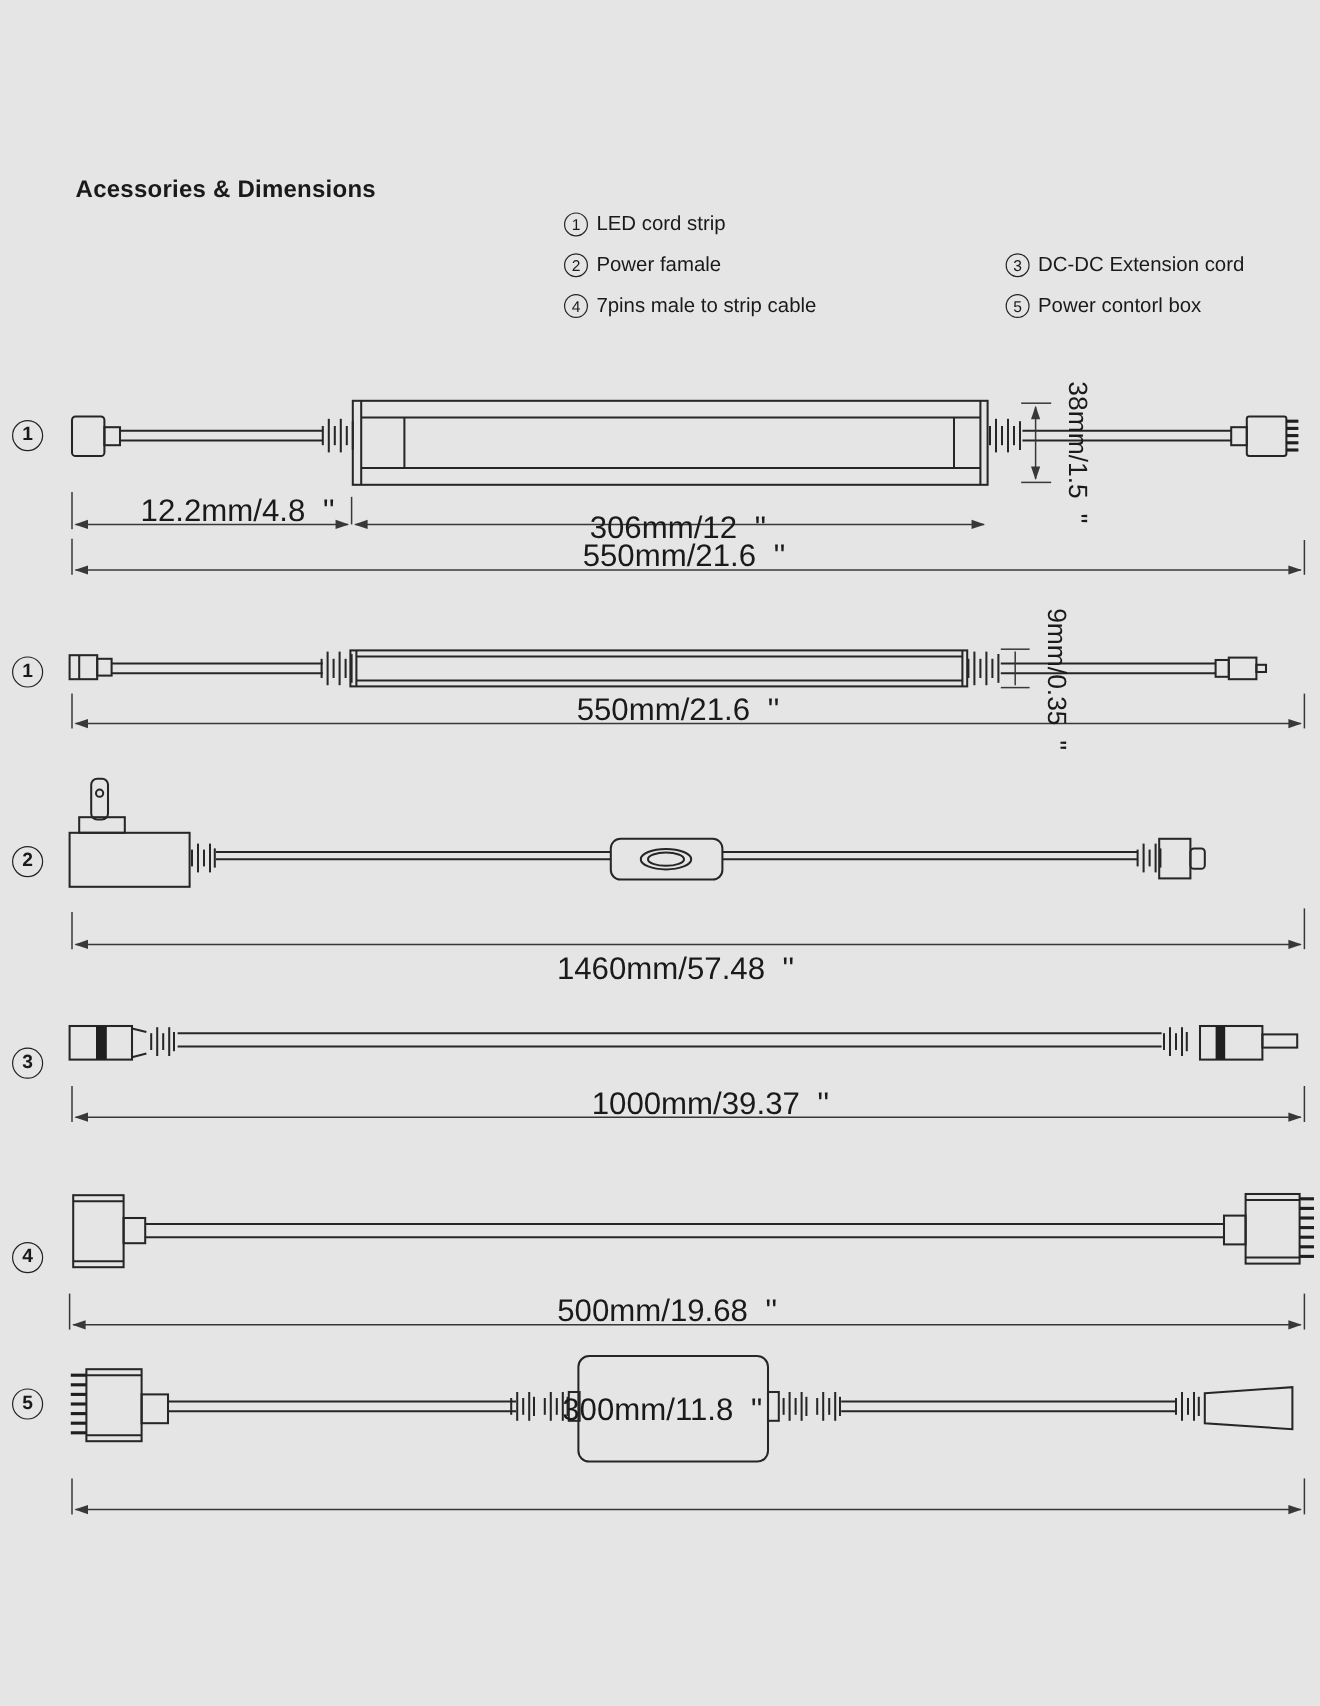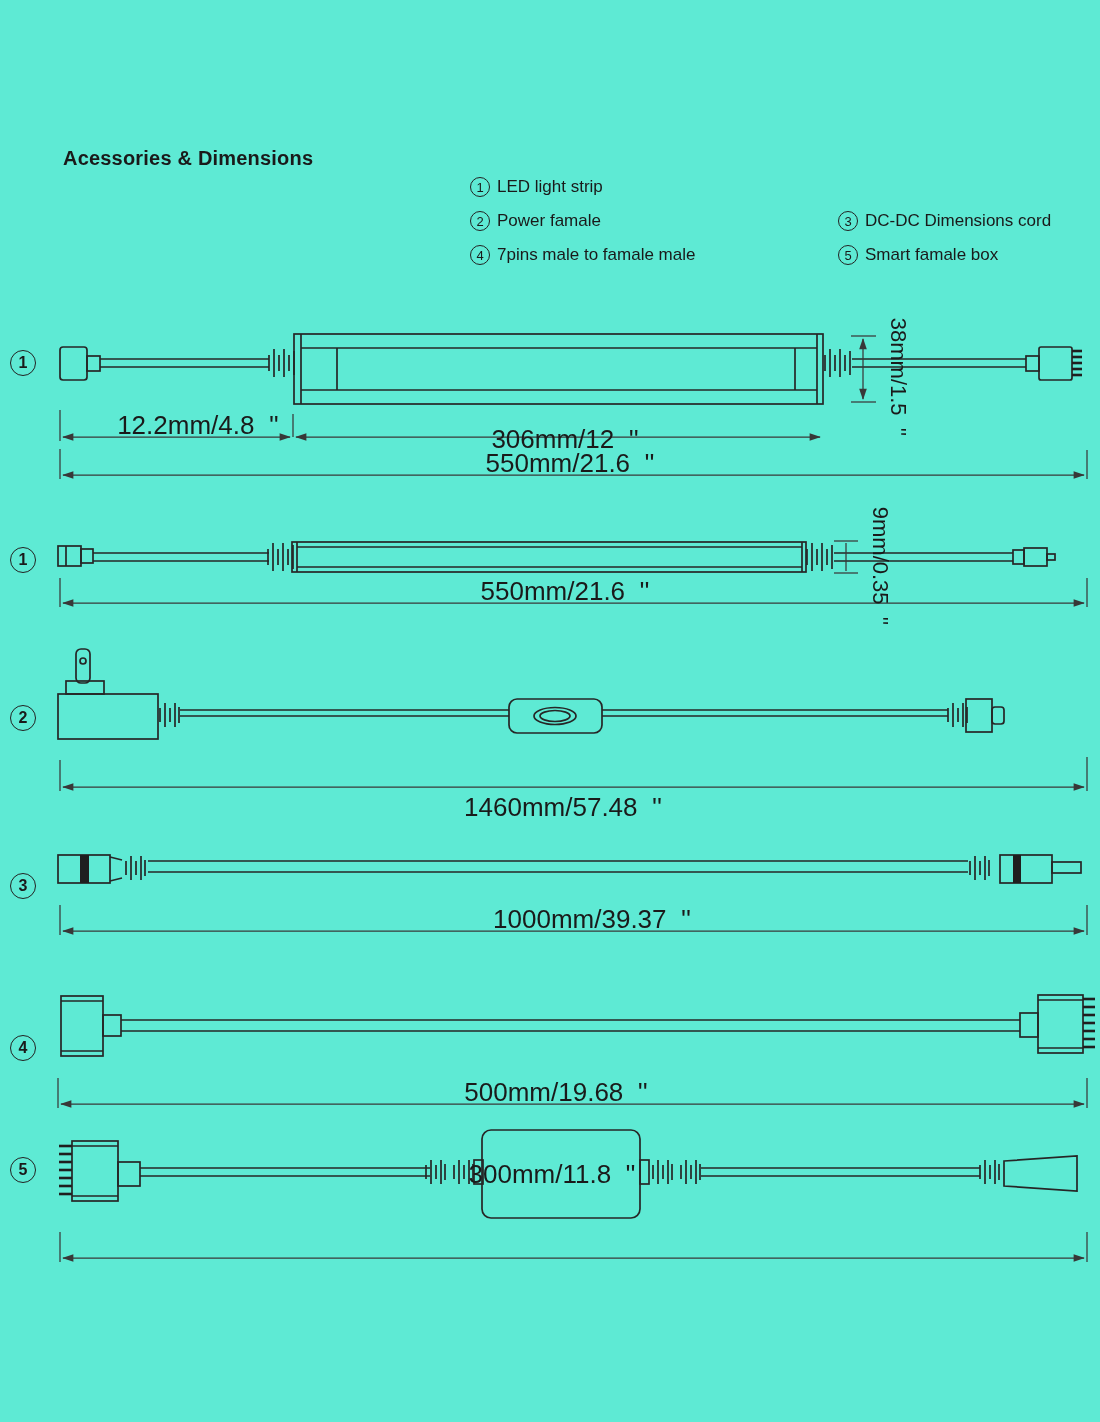--- a/index.html
+++ b/index.html
@@ -1,16 +1,16 @@
 <!DOCTYPE html>
 <html><head>
 <meta charset="utf-8">
 <style>
   html,body{margin:0;padding:0;background:#fff;}
-  .canvas{position:relative;width:1100px;height:1422px;background:#5eead4;
+  .canvas{position:relative;width:1100px;height:1422px;background:#e5e5e5;
           font-family:"Liberation Sans",sans-serif;color:#1a1a1a;overflow:hidden;}
   .title{position:absolute;left:63px;top:147px;font-size:20px;font-weight:bold;letter-spacing:.2px;}
   .legend-item{position:absolute;display:flex;align-items:center;gap:7px;font-size:17px;white-space:nowrap;}
   .circ{display:inline-flex;align-items:center;justify-content:center;border:1.4px solid #222;
         border-radius:50%;box-sizing:border-box;flex:0 0 auto;}
   .legend-item .circ{width:20px;height:20px;font-size:13px;}
   .row-marker{position:absolute;width:26px;height:26px;border:1.7px solid #222;border-radius:50%;
         box-sizing:border-box;display:flex;align-items:center;justify-content:center;
         font-size:16px;font-weight:bold;}
   .dim{position:absolute;transform:translateX(-50%);font-size:26px;white-space:nowrap;}
@@ -23,37 +23,37 @@
 </style>
 </head>
 <body>
 
 <div class="canvas">
 
   <div class="title">Acessories &amp; Dimensions</div>
 
   <div class="legend-item" style="left:470px;top:177px">
     <span class="circ">1</span>
-    <span>LED light strip</span>
+    <span>LED cord strip</span>
   </div>
   <div class="legend-item" style="left:470px;top:211px">
     <span class="circ">2</span>
     <span>Power famale</span>
   </div>
   <div class="legend-item" style="left:470px;top:245px">
     <span class="circ">4</span>
-    <span>7pins male to famale male</span>
+    <span>7pins male to strip cable</span>
   </div>
   <div class="legend-item" style="left:838px;top:211px">
     <span class="circ">3</span>
-    <span>DC-DC Dimensions cord</span>
+    <span>DC-DC Extension cord</span>
   </div>
   <div class="legend-item" style="left:838px;top:245px">
     <span class="circ">5</span>
-    <span>Smart famale box</span>
+    <span>Power contorl box</span>
   </div>
 
   <div class="row-marker" style="left:10px;top:350px">1</div>
   <div class="row-marker" style="left:10px;top:547px">1</div>
   <div class="row-marker" style="left:10px;top:705px">2</div>
   <div class="row-marker" style="left:10px;top:873px">3</div>
   <div class="row-marker" style="left:10px;top:1035px">4</div>
   <div class="row-marker" style="left:10px;top:1157px">5</div>
 
   <svg class="art" width="1100" height="1422" viewBox="0 0 1100 1422">

